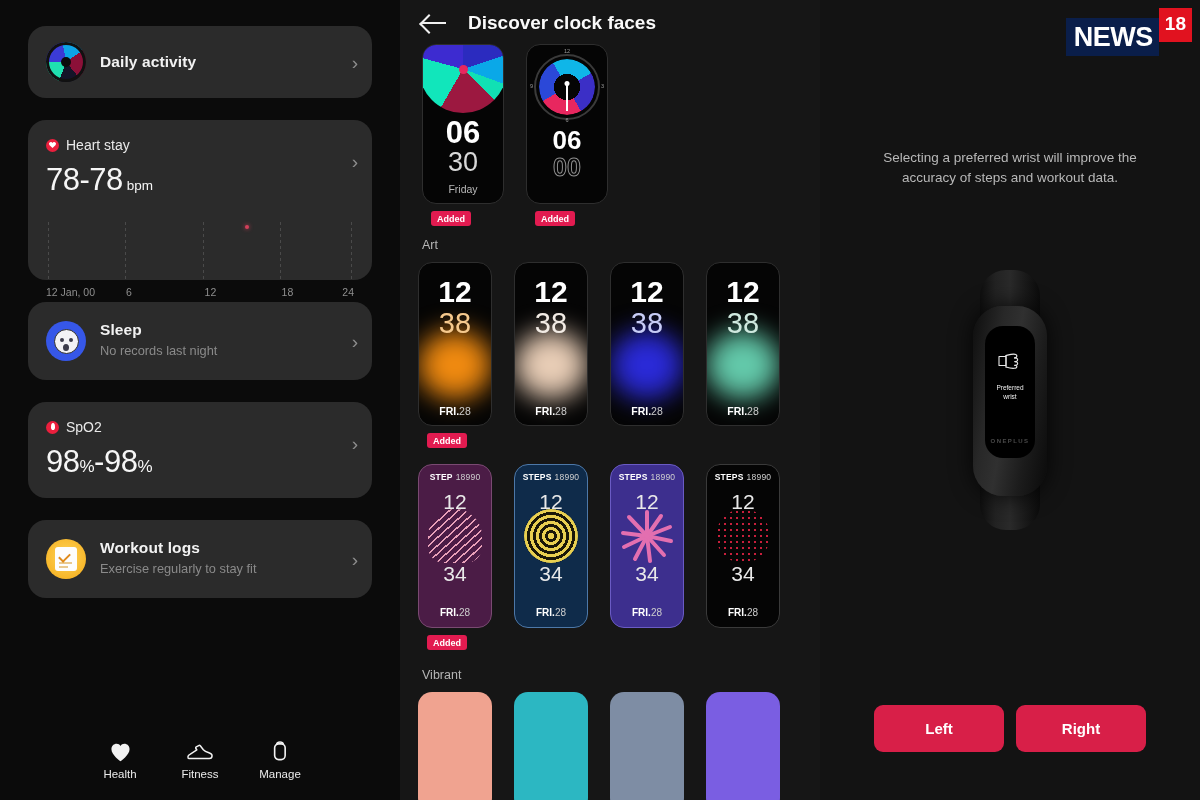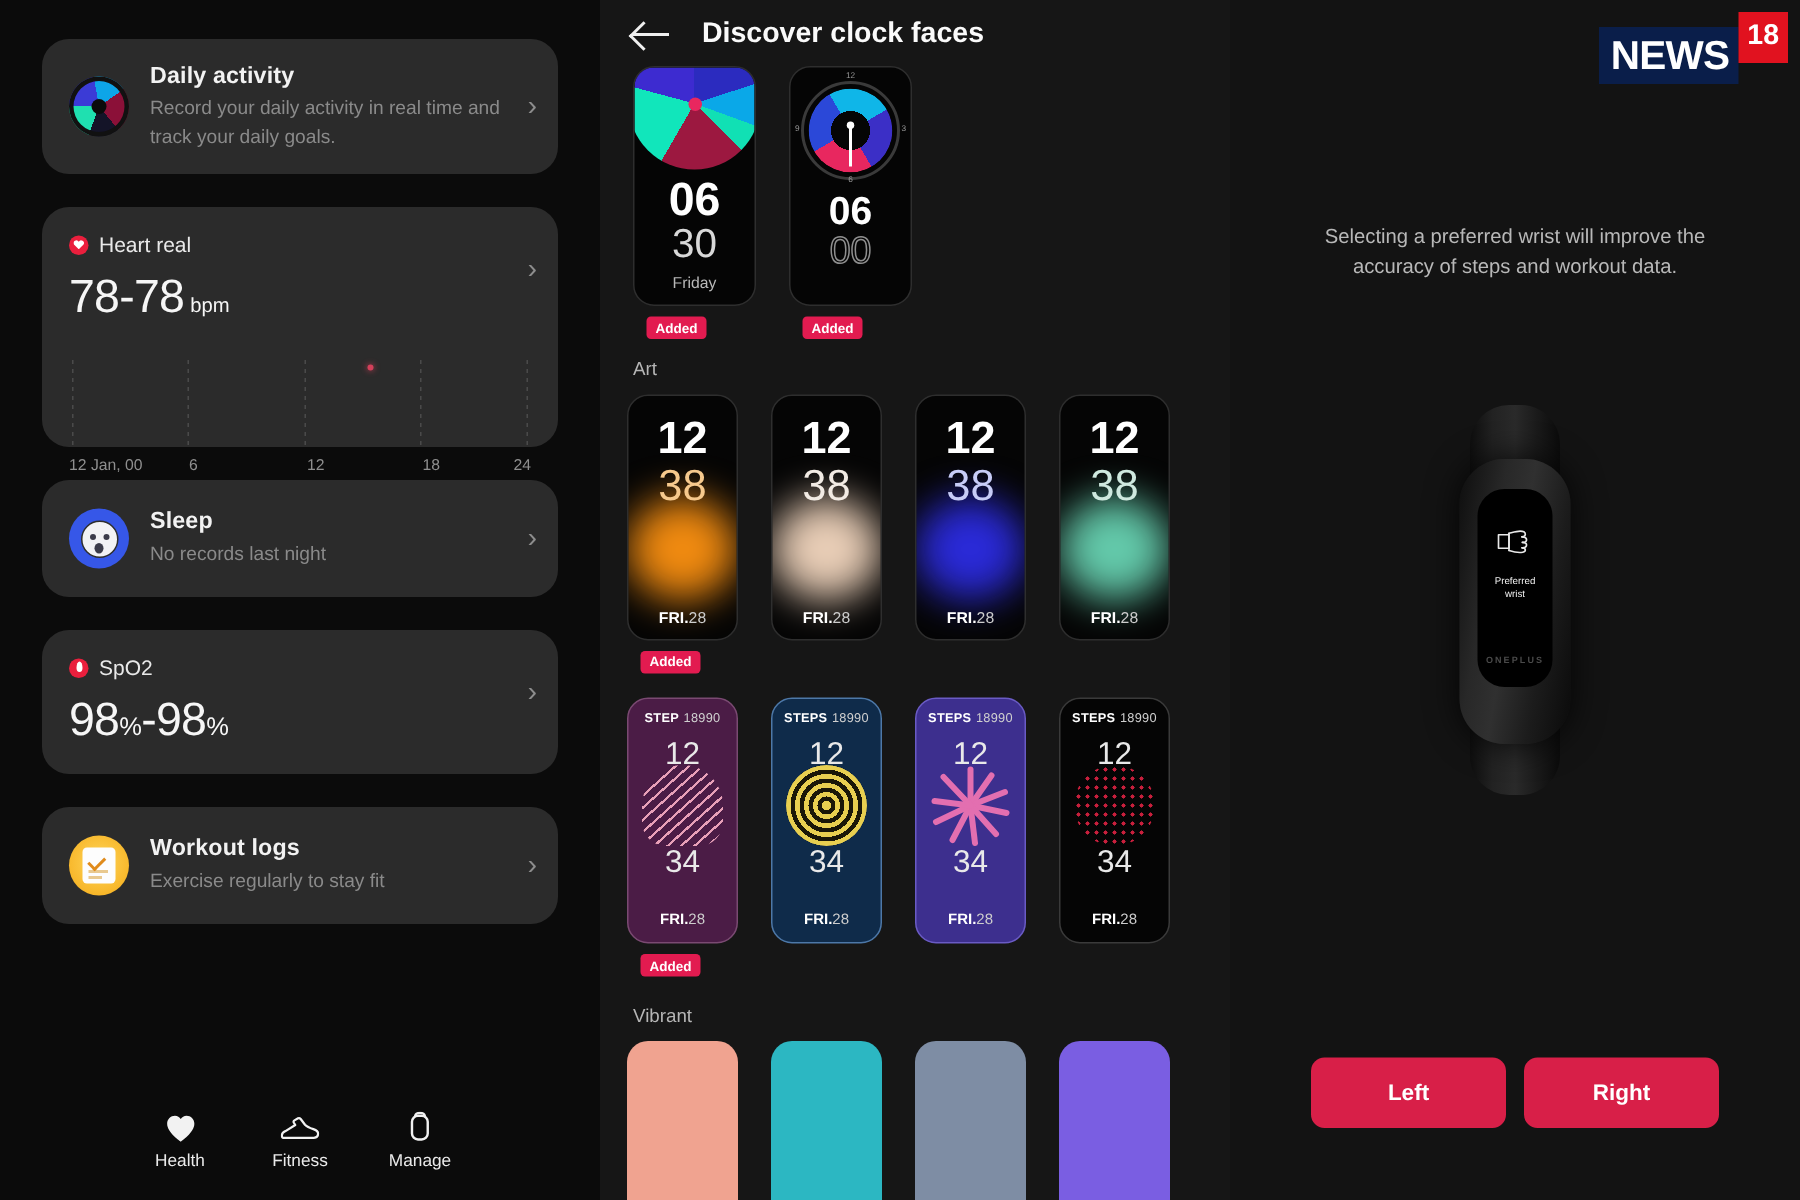--- a/index.html
+++ b/index.html
@@ -153,21 +153,21 @@
   
   .f2-rings{position:absolute;top:14px;left:50%;transform:translateX(-50%);width:56px;height:56px;border-radius:50%;
      background: conic-gradient(from 180deg,#e8275f 0deg 60deg,#2b48d8 60deg 150deg,#0fb6e8 150deg 240deg,#3b2fc6 240deg 330deg,#e8275f 330deg 360deg);
      -webkit-mask: radial-gradient(circle, transparent 0 13px, #000 13px);
              mask: radial-gradient(circle, transparent 0 13px, #000 13px);}
   .f2-outer{position:absolute;top:9px;left:50%;transform:translateX(-50%);width:66px;height:66px;border-radius:50%;border:2px solid #3a3a3a;}
   .f2-hand{position:absolute;top:38px;left:50%;transform:translateX(-50%);width:2px;height:28px;background:#fff;}
   .f2-hub{position:absolute;top:36px;left:50%;transform:translateX(-50%);width:5px;height:5px;border-radius:50%;background:#fff;}
   .f2-tick{position:absolute;color:#9a9a9a;font-size:5.5px;}
   .f2-h{position:absolute;top:82px;left:0;right:0;text-align:center;color:#fff;font-size:26px;font-weight:700;line-height:1;}
-  .f2-m{position:absolute;top:110px;left:0;right:0;text-align:center;color:#9a9a9a;font-size:25px;font-weight:400;line-height:1;
+  .f2-m{position:absolute;top:110px;left:0;right:0;text-align:center;color:#9a9a9a;font-size:25px;font-weight:700;line-height:1;
      -webkit-text-stroke:1px #8f8f8f;color:transparent;}
 
   
   .art-h{position:absolute;top:14px;left:0;right:0;text-align:center;color:#fff;font-size:30px;font-weight:700;line-height:1;}
   .art-m{position:absolute;top:46px;left:0;right:0;text-align:center;font-size:29px;font-weight:300;line-height:1;}
   .art-glow{position:absolute;left:50%;bottom:26px;transform:translateX(-50%);width:74px;height:68px;border-radius:50%;filter:blur(13px);}
   .art-date{position:absolute;bottom:8px;left:0;right:0;text-align:center;font-size:10.5px;font-weight:700;color:#fff;}
   .art-date .dnum{font-weight:400;color:#cdcdcd;}
 
   
@@ -226,30 +226,29 @@
 
 <div class="screen">
 
   <div class="panel-left">
 
     <div class="card">
       <div class="card-row">
         <div class="icon-circle ico-activity"></div>
         <div>
           <div class="card-title">Daily activity</div>
-          <div class="card-sub">Record your daily activity in real time and track your daily goals.</div>
         </div>
       </div>
       <div class="card-chevron">›</div>
     </div>
 
     <div class="card" style="height:160px;padding-top:17px;">
       <div class="metric-head">
         <span class="dot-icon dot-hr"></span>
-        <span class="metric-label">Heart real</span>
+        <span class="metric-label">Heart stay</span>
       </div>
       <div class="metric-value">
         <span>78-78</span><span class="unit">bpm</span>
       </div>
       <div class="hr-chart">
         <div class="gridline" style="left:2px;"></div>
         <div class="gridline" style="left:25.5%;"></div>
         <div class="gridline" style="left:51%;"></div>
         <div class="gridline" style="left:76%;"></div>
         <div class="gridline" style="right:2px;"></div>

